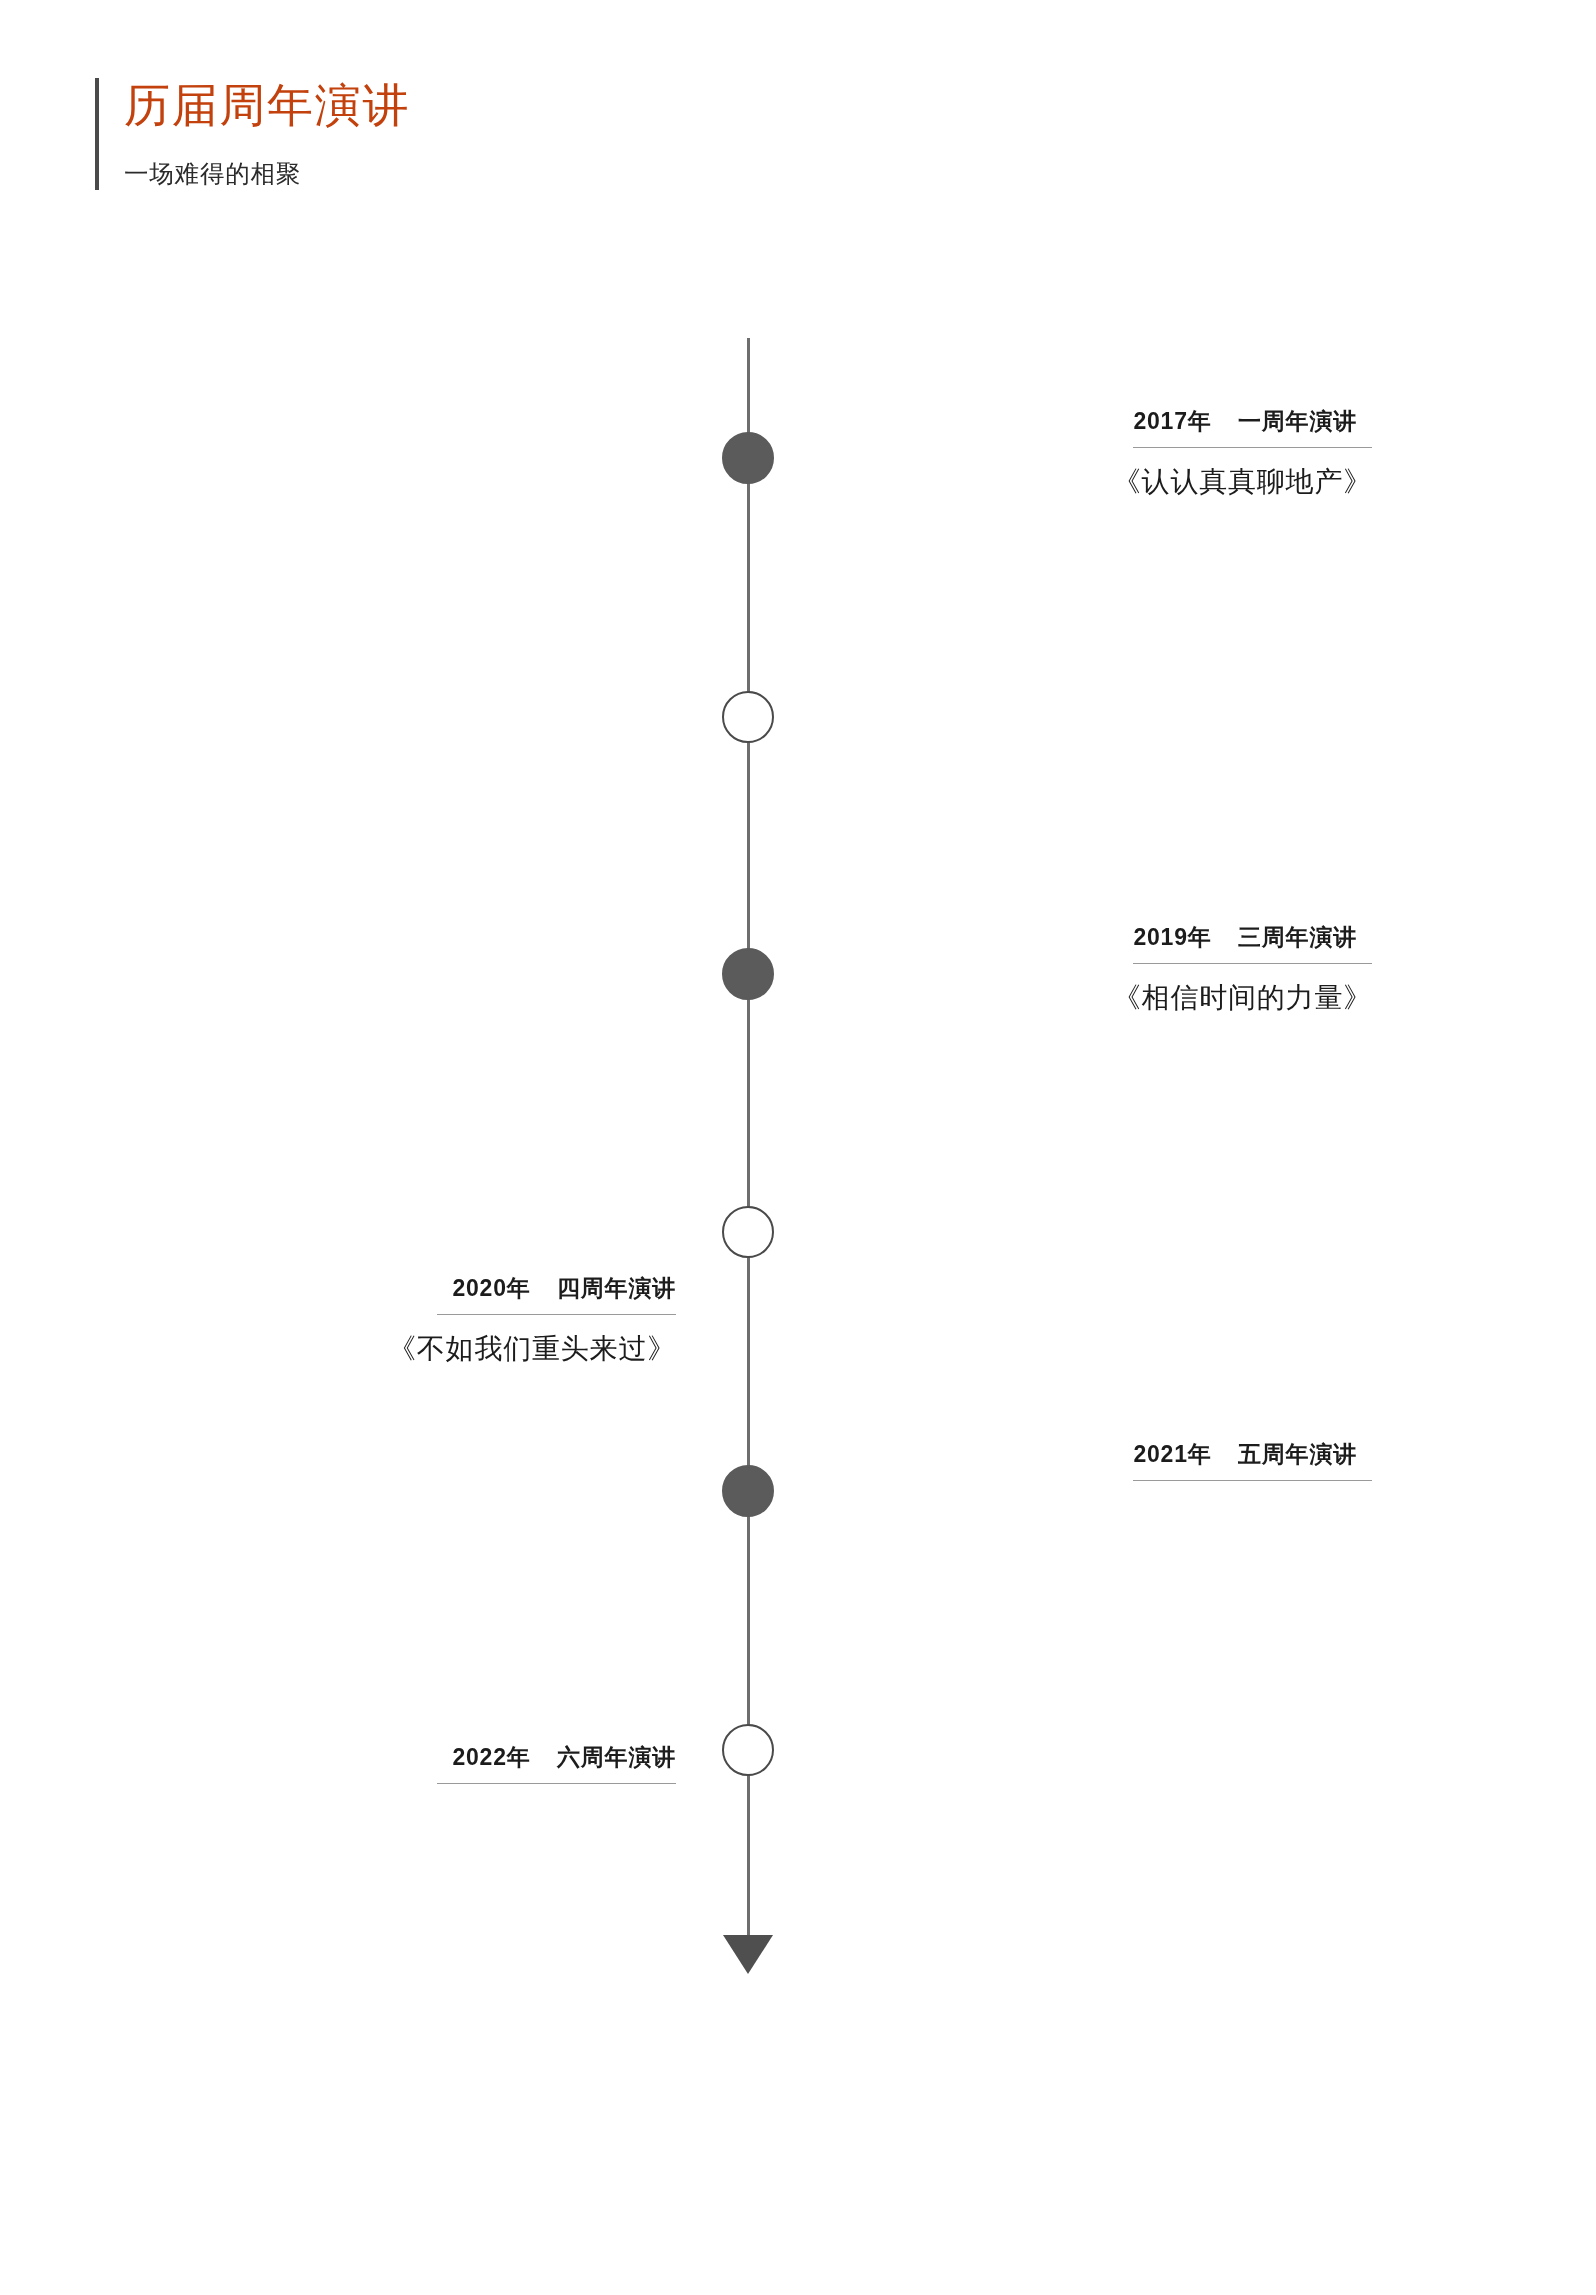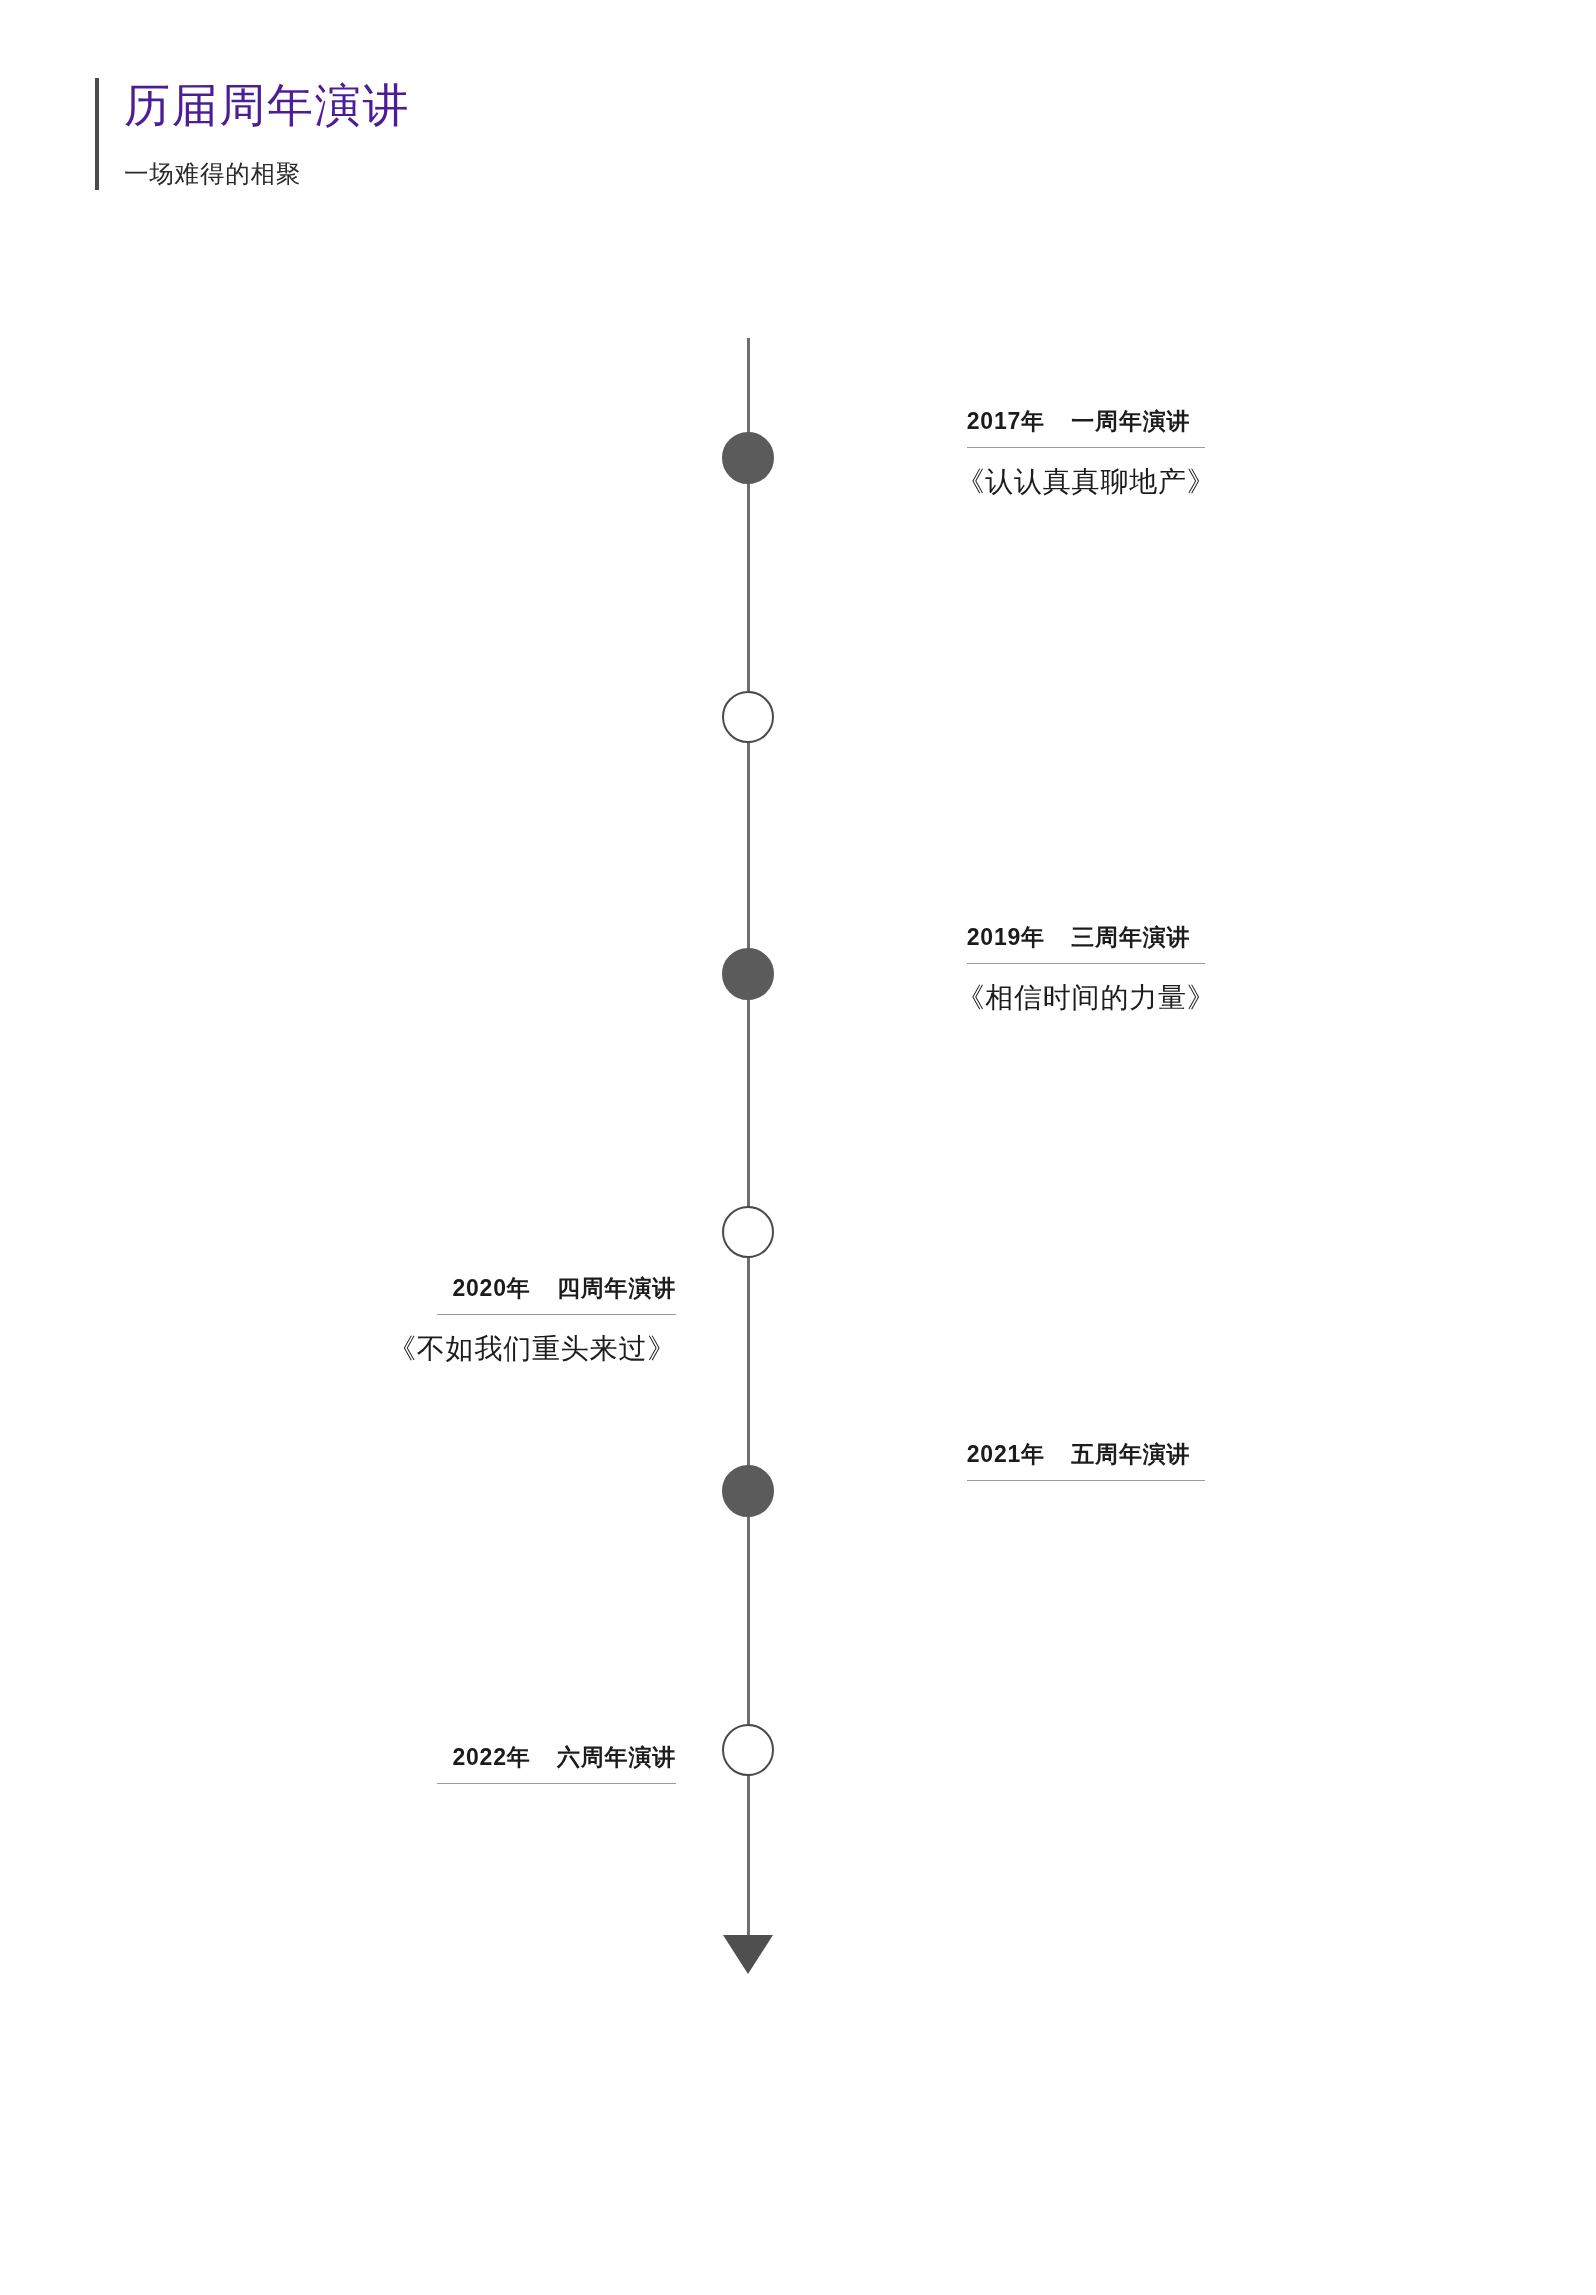--- a/index.html
+++ b/index.html
@@ -21,21 +21,21 @@
     position: absolute;
     left: 95px;
     top: 78px;
     padding-left: 25px;
     border-left: 4.2px solid #4a4a4a;
   }
   .header-title {
     font-size: 46px;
     line-height: 1.18;
     letter-spacing: 1.7px;
-    color: #4c1d95;
+    color: #c2410c;
     font-weight: 400;
   }
   .header-subtitle {
     font-size: 24.5px;
     line-height: 1.3;
     margin-top: 26px;
     color: #2b2b2b;
     letter-spacing: 0.8px;
     font-weight: 400;
   }
@@ -83,22 +83,22 @@
   .node.hollow {
     background: #ffffff;
     border: 2.5px solid #4a4a4a;
   }
 
   .entry {
     position: absolute;
     width: 524px;
   }
   .entry.right {
-    left: 824px;
-    text-align: center;
+    left: 848px;
+    text-align: right;
   }
   .entry.left {
     left: 152px;
     width: 524px;
     text-align: right;
   }
   .entry-year-row {
     font-size: 23px;
     font-weight: bold;
     color: #1c1c1c;

